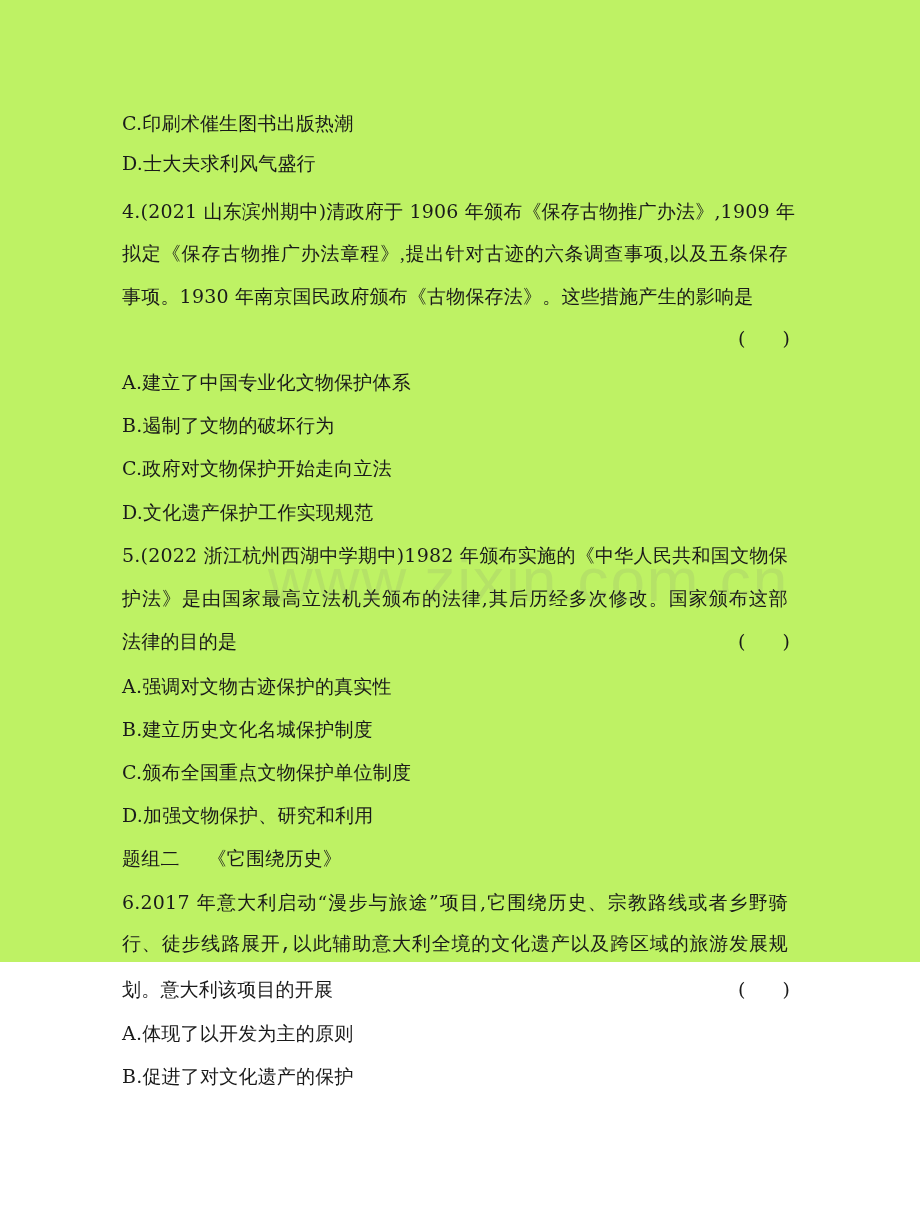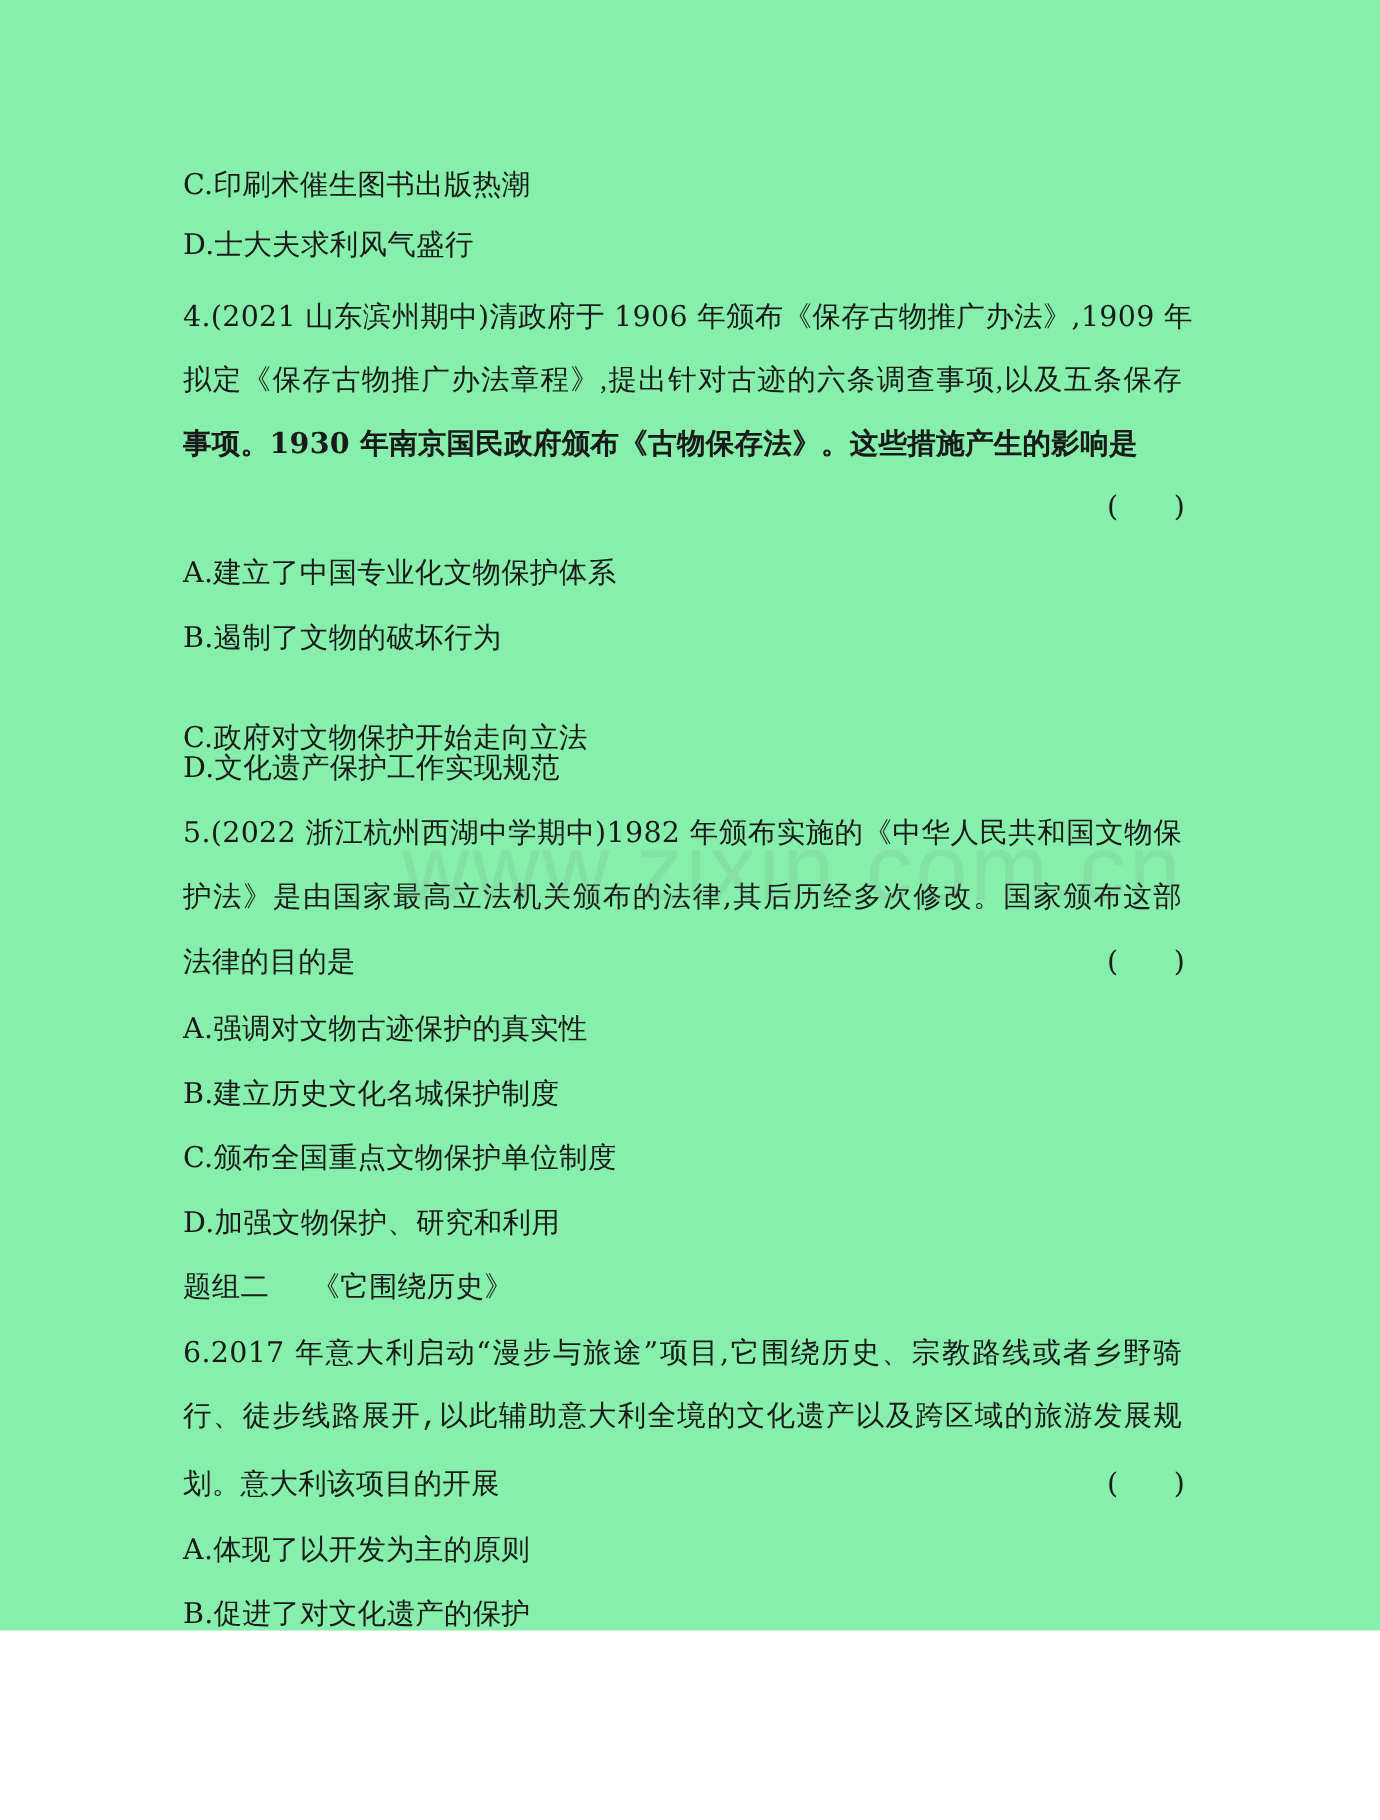--- a/index.html
+++ b/index.html
@@ -13,22 +13,22 @@
       position: relative;
       overflow: hidden;
       font-family: "DejaVu Serif", "Liberation Serif", serif;
       color: #1a1a1a;
     }
     .page {
       position: absolute;
       left: 0;
       top: 0;
       width: 920px;
-      height: 1087px;
-      background: #86efac;
+      height: 962px;
+      background: #bef264;
     }
     .line {
       position: absolute;
       left: 122px;
       width: 666px;
       font-size: 19px;
       line-height: 24px;
       white-space: nowrap;
       letter-spacing: 0.2px;
     }
@@ -72,32 +72,32 @@
 
   <div class="line" style="top:111px;">
     <span>C.</span><span>印刷术催生图书出版热潮</span>
   </div>
   <div class="line" style="top:151px;">
     <span>D.</span><span>士大夫求利风气盛行</span>
   </div>
 
   <div class="line justify" style="top:199px;">4.(2021 山东滨州期中)清政府于 1906 年颁布《保存古物推广办法》,1909 年</div>
   <div class="line justify" style="top:242px;font-family:Liberation Serif, serif;">拟定《保存古物推广办法章程》,提出针对古迹的六条调查事项,以及五条保存</div>
-  <div class="line" style="top:284px;font-weight:bold;">事项。1930 年南京国民政府颁布《古物保存法》。这些措施产生的影响是</div>
+  <div class="line" style="top:284px;">事项。1930 年南京国民政府颁布《古物保存法》。这些措施产生的影响是</div>
   <div class="paren" style="top:326px;">
     <span>(</span>
     <span>)</span>
   </div>
   <div class="line" style="top:370px;">
     <span>A.</span><span>建立了中国专业化文物保护体系</span>
   </div>
   <div class="line" style="top:413px;">
     <span>B.</span><span>遏制了文物的破坏行为</span>
   </div>
-  <div class="line" style="top:456px;margin-top:24px;">
+  <div class="line" style="top:456px;">
     <span>C.</span><span>政府对文物保护开始走向立法</span>
   </div>
   <div class="line" style="top:500px;">
     <span>D.</span><span>文化遗产保护工作实现规范</span>
   </div>
 
   <div class="line justify" style="top:543px;">5.(2022 浙江杭州西湖中学期中)1982 年颁布实施的《中华人民共和国文物保</div>
   <div class="line justify" style="top:586px;">护法》是由国家最高立法机关颁布的法律,其后历经多次修改。国家颁布这部</div>
   <div class="line" style="top:629px;">法律的目的是</div>
   <div class="paren" style="top:629px;">

